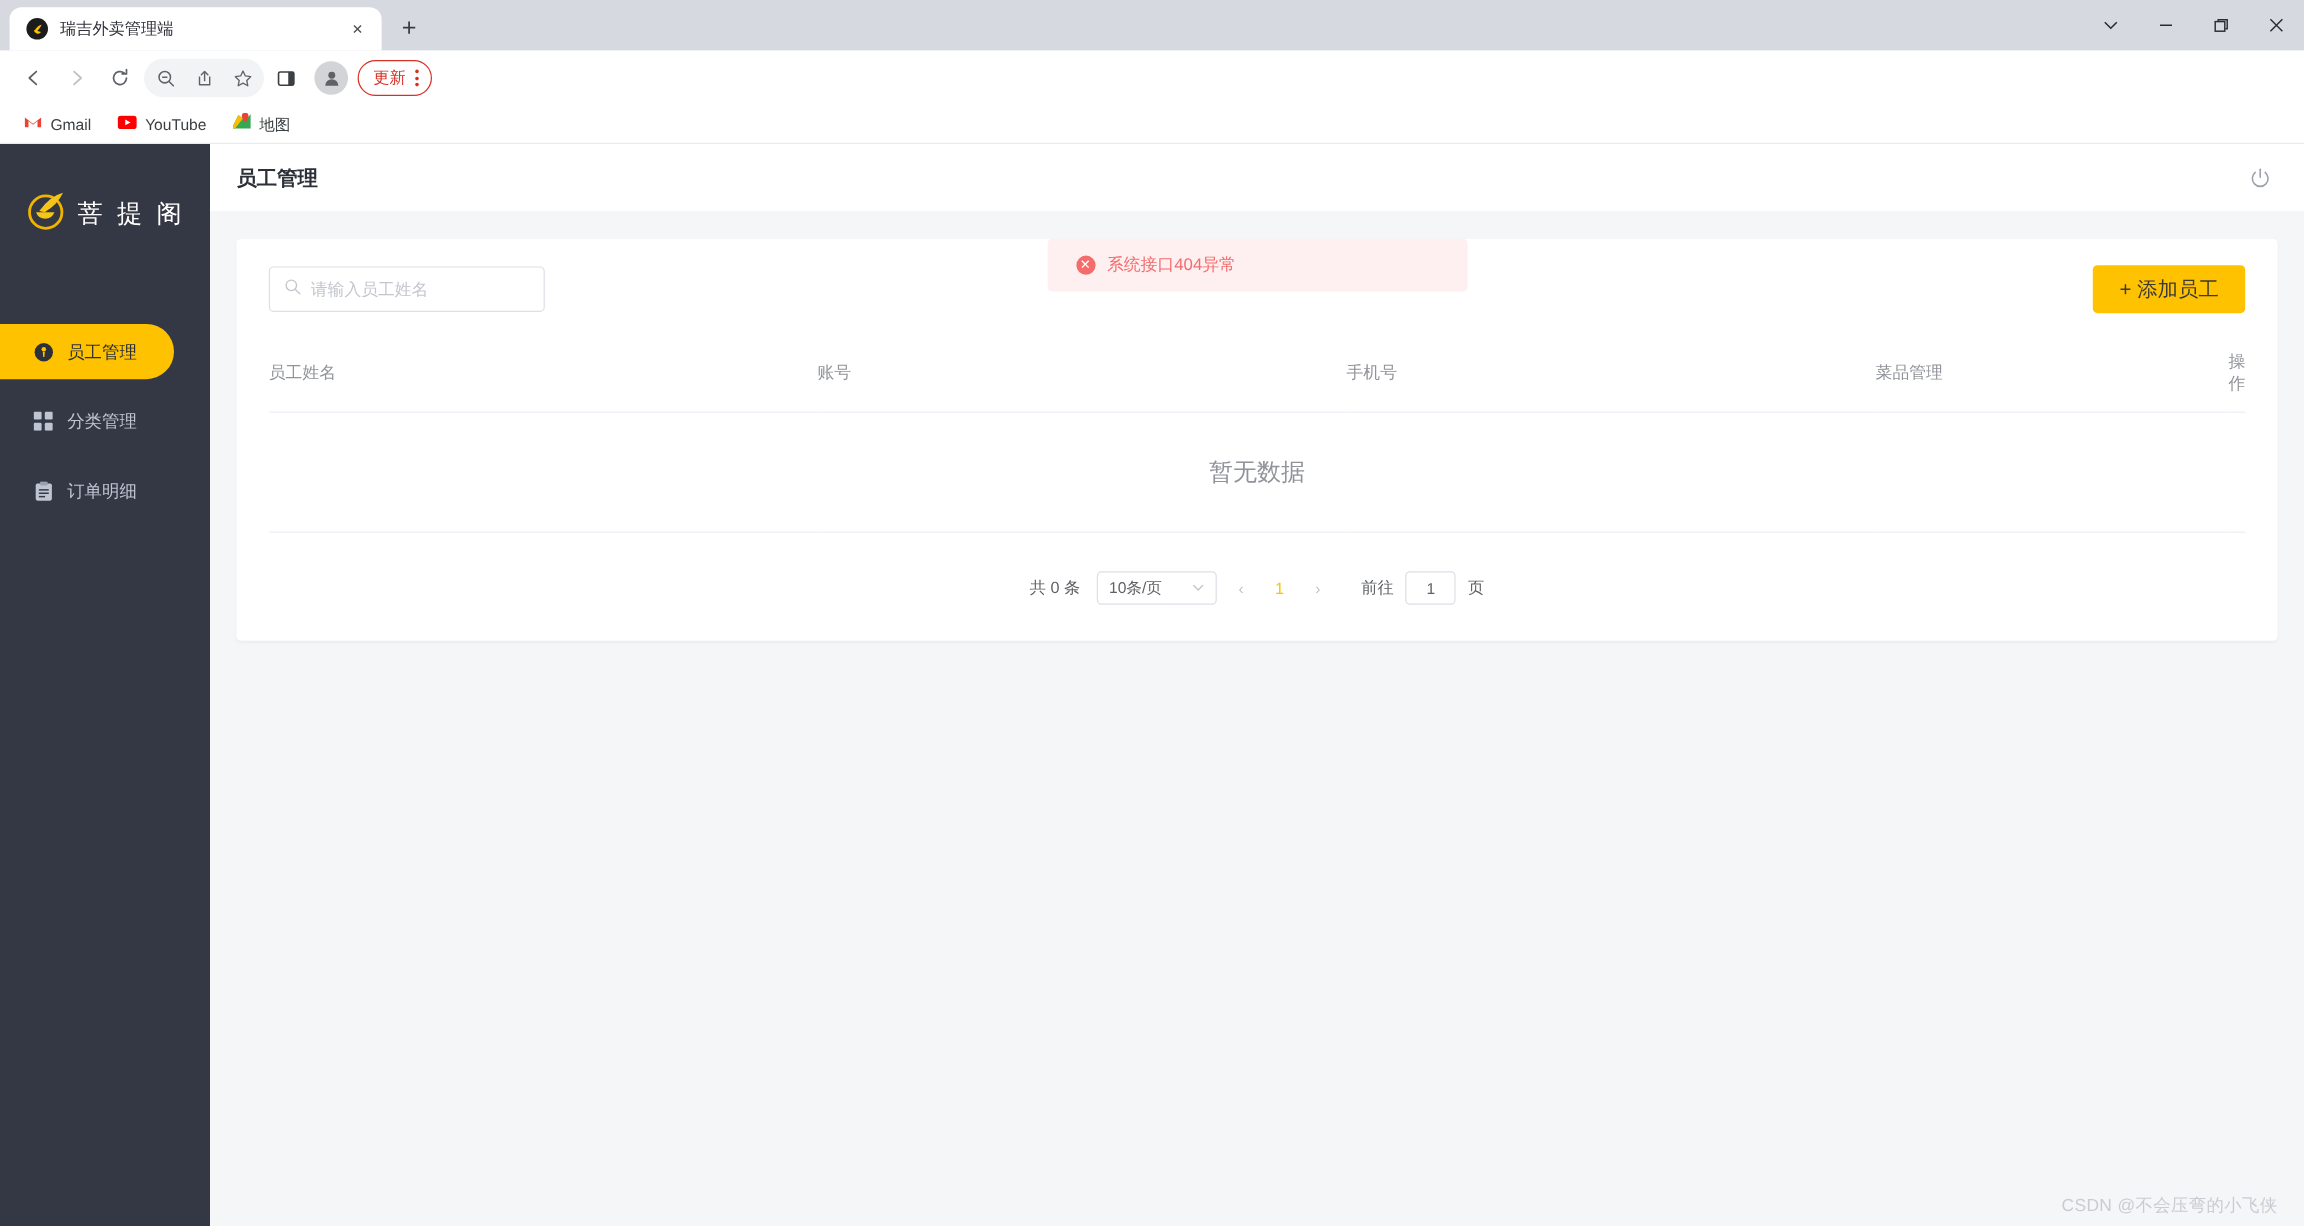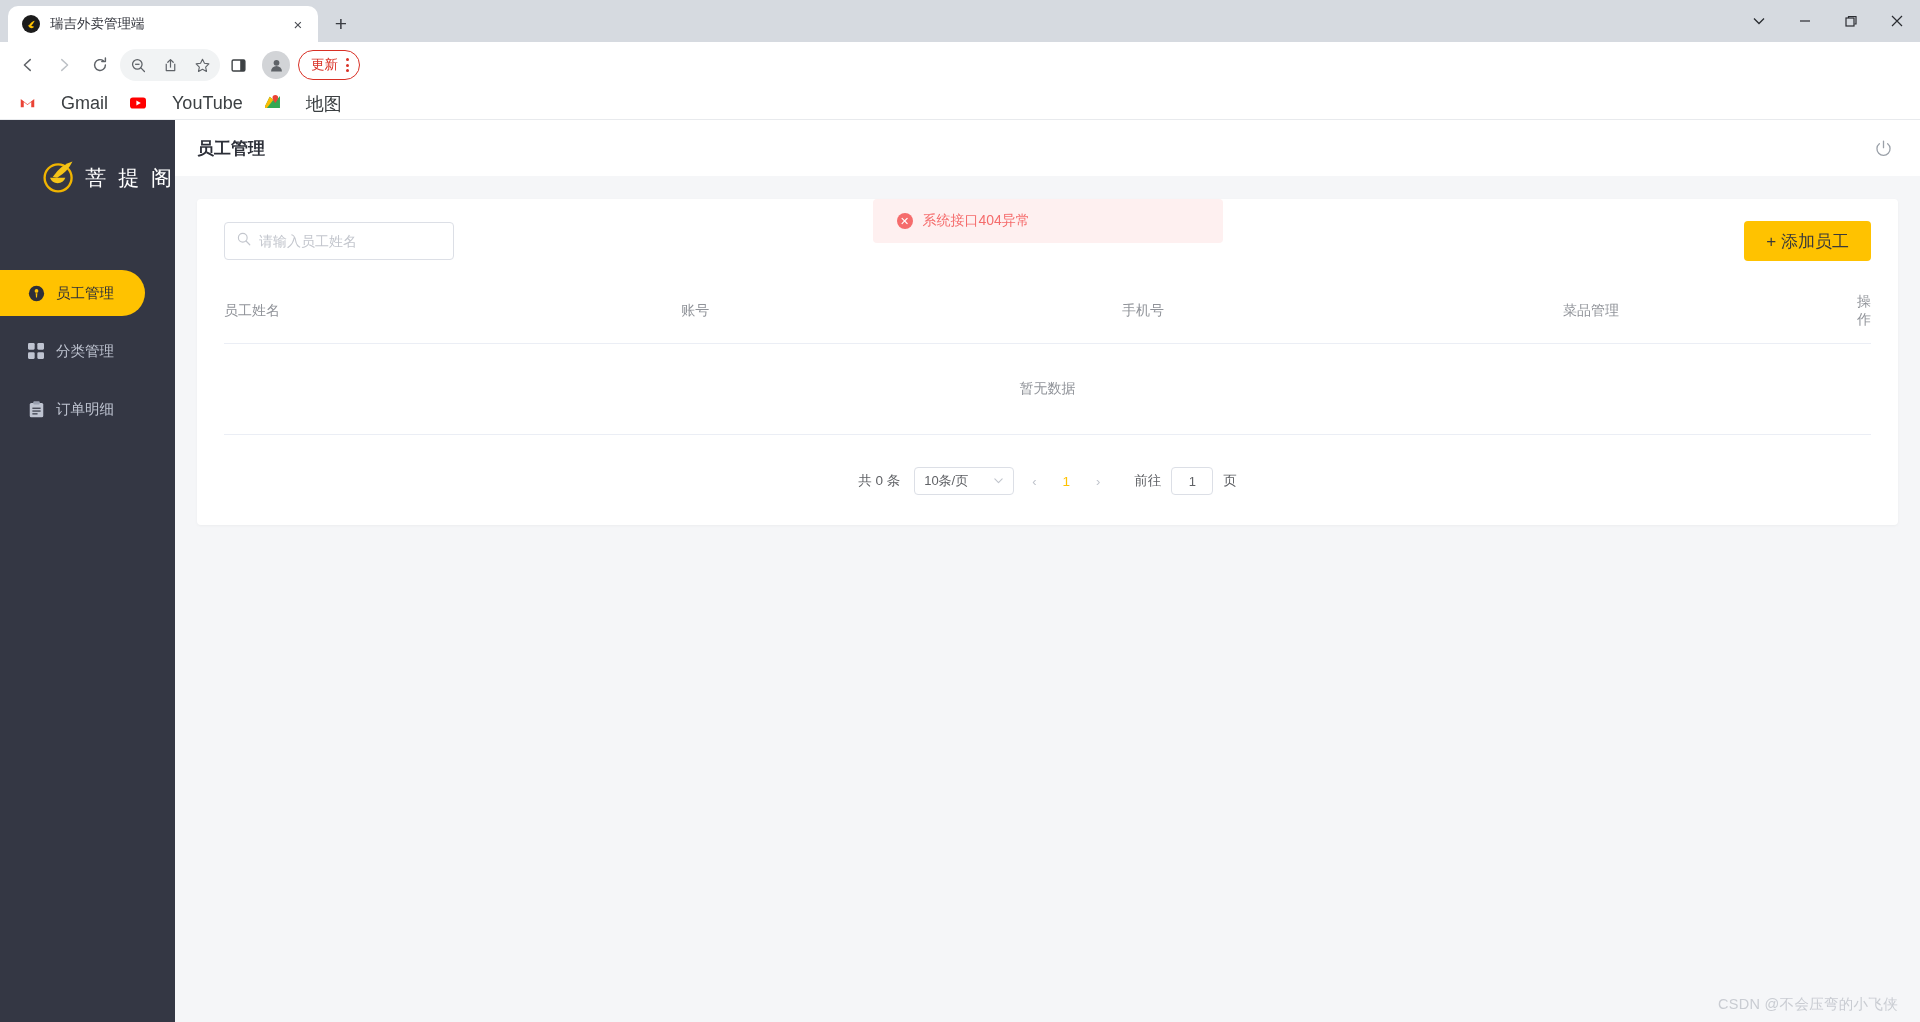--- a/index.html
+++ b/index.html
@@ -82,30 +82,30 @@
     color: #d93025; font-size: 13.5px; flex: none;
   }
   .kebab { display: flex; flex-direction: column; gap: 2.5px; align-items: center; padding: 0 4px; }
   .kebab i { width: 3px; height: 3px; border-radius: 50%; background: #d93025; display: block; }
 
   .bookmarks {
     height: 32px; background: #fff; display: flex; align-items: center;
     padding: 0 12px; gap: 6px; flex: none; border-bottom: 1px solid #e8eaed;
   }
   .bm { display: flex; align-items: center; gap: 7px; padding: 4px 8px; border-radius: 4px; }
-  .bm-label { font-size: 18px; color: #3c4043; white-space: nowrap; margin-left: 19px; }
+  .bm-label { font-size: 13px; color: #3c4043; white-space: nowrap; }
 
   
   .viewport { flex: 1; display: flex; position: relative; background: #f5f6f8; min-height: 0; }
 
   .sidebar {
     width: 175px; background: #343744; flex: none; position: relative;
     display: flex; flex-direction: column;
   }
-  .logo-wrap { height: 115px; display: flex; align-items: center; justify-content: flex-end; }
+  .logo-wrap { height: 115px; display: flex; align-items: center; justify-content: center; }
   .logo { display: flex; align-items: center; gap: 8px; }
   .logo-text {
     color: #ffffff; font-size: 21px; letter-spacing: 3px; font-weight: 500;
   }
   .menu { margin-top: 35px; display: flex; flex-direction: column; }
   .menu-item {
     height: 46px; display: flex; align-items: center; gap: 11px;
     padding-left: 27px; margin-bottom: 12px; color: #bfc4d1; font-size: 14.5px;
   }
   .menu-item .mi-icon { width: 18px; height: 18px; display: flex; align-items: center; justify-content: center; flex: none; }
@@ -158,21 +158,21 @@
     justify-content: center; flex: none; line-height: 1;
   }
   .alert-text { color: #f56c6c; font-size: 14px; }
 
   table.data { width: 100%; border-collapse: collapse; margin-top: 18px; }
   table.data th {
     text-align: left; font-size: 14px; color: #909399; font-weight: 400;
     padding: 14px 0; border-bottom: 1px solid #ebeef5;
   }
   table.data td {
-    padding: 36px 0; text-align: center; color: #909399; font-size: 14px;
+    padding: 36px 0; text-align: center; color: #909399; font-size: 20px;
     border-bottom: 1px solid #ebeef5;
   }
   .col1 { width: 28%; }
   .col2 { width: 27%; }
   .col3 { width: 27%; }
   .col4 { width: 20%; }
   .col5 { width: 12%; text-align: right !important; }
 
   .pager {
     display: flex; align-items: center; justify-content: center; gap: 10px;

